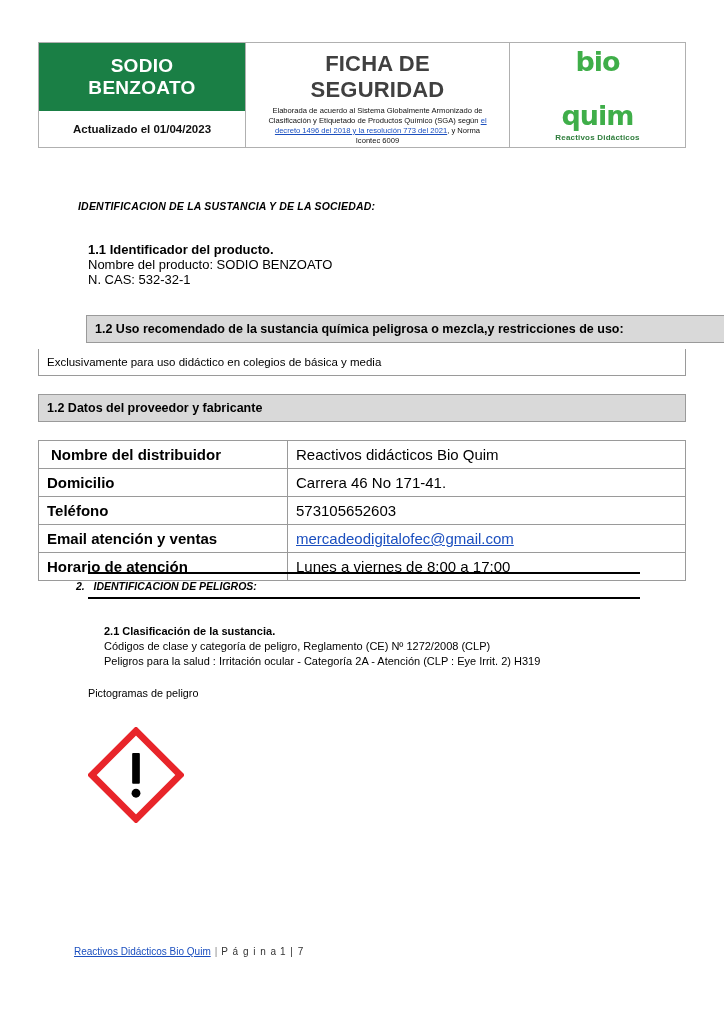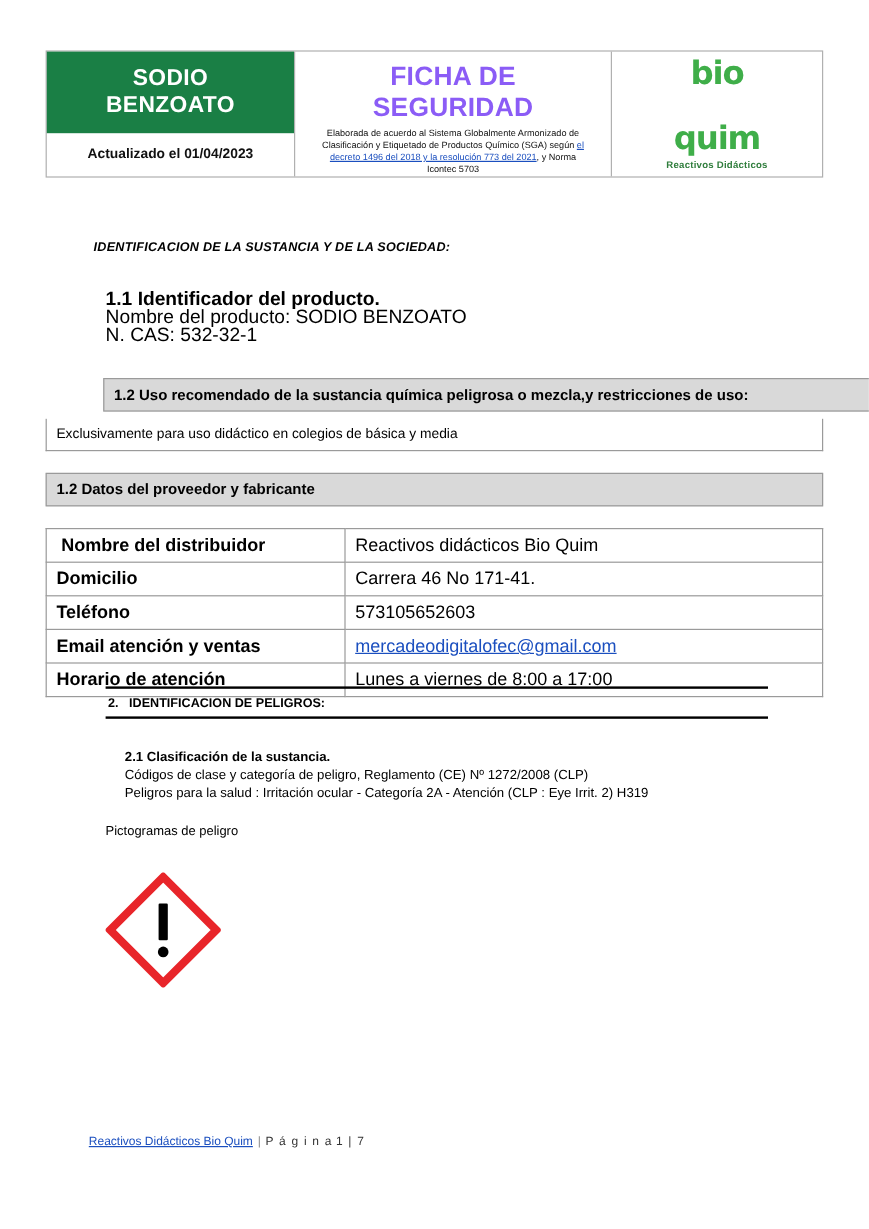--- a/index.html
+++ b/index.html
@@ -64,21 +64,21 @@
     color: #111;
   }
   .hdr-mid {
     flex: 1;
     box-sizing: border-box;
     border-right: 1px solid #b0b0b0;
     padding: 8px 10px 4px 10px;
     text-align: center;
   }
   .hdr-title {
-    color: #8b5cf6;
+    color: #404040;
     font-weight: bold;
     font-size: 22px;
     letter-spacing: 0.2px;
     line-height: 26px;
   }
   .hdr-sub {
     font-size: 7.6px;
     line-height: 10px;
     color: #111;
     margin-top: 3px;
@@ -134,21 +134,21 @@
     font-size: 10.5px;
     letter-spacing: 0.2px;
   }
   #ident-title { left: 78px; top: 200px; }
 
   .block-11 {
     position: absolute;
     left: 88px;
     top: 242px;
     width: 520px;
-    font-size: 16px;
+    font-size: 13px;
     line-height: 15px;
   }
   .b-strong { font-weight: bold; }
 
   .bar {
     position: absolute;
     left: 38px;
     width: 648px;
     box-sizing: border-box;
     background: #d9d9d9;
@@ -195,22 +195,23 @@
   #sec2-rule-top, #sec2-rule-bot {
     position: absolute;
     left: 88px;
     width: 552px;
     border-top: 2px solid #000;
   }
   #sec2-rule-top { top: 572px; }
   #sec2-rule-bot { top: 597px; }
   #sec2-num {
     position: absolute;
-    left: 90px;
+    left: 76px;
     top: 580px;
+    font-style: italic;
     font-weight: bold;
     font-size: 10.5px;
   }
 
   .block-21 {
     position: absolute;
     left: 104px;
     top: 624px;
     width: 560px;
     font-size: 11px;
@@ -261,21 +262,21 @@
         <span>BENZOATO</span>
       </div>
       <div class="hdr-updated">Actualizado el 01/04/2023</div>
     </div>
     <div class="hdr-mid">
       <div class="hdr-title">FICHA DE SEGURIDAD</div>
       <div class="hdr-sub">
         <span>Elaborada de acuerdo al Sistema Globalmente Armonizado de</span>
         <span>Clasificación y Etiquetado de Productos Químico (SGA) según </span><span class="lnk">el</span>
         <span class="lnk">decreto 1496 del 2018 y la resolución 773 del 2021</span><span>, y Norma</span>
-        <span>Icontec 5703</span>
+        <span>Icontec 6009</span>
       </div>
     </div>
     <div class="hdr-right">
       <div class="logo-wrap">
         <span class="logo-bio">bio</span>
         <span class="logo-quim">quim</span>
         <div class="logo-tag">Reactivos Didácticos</div>
       </div>
     </div>
   </div>

